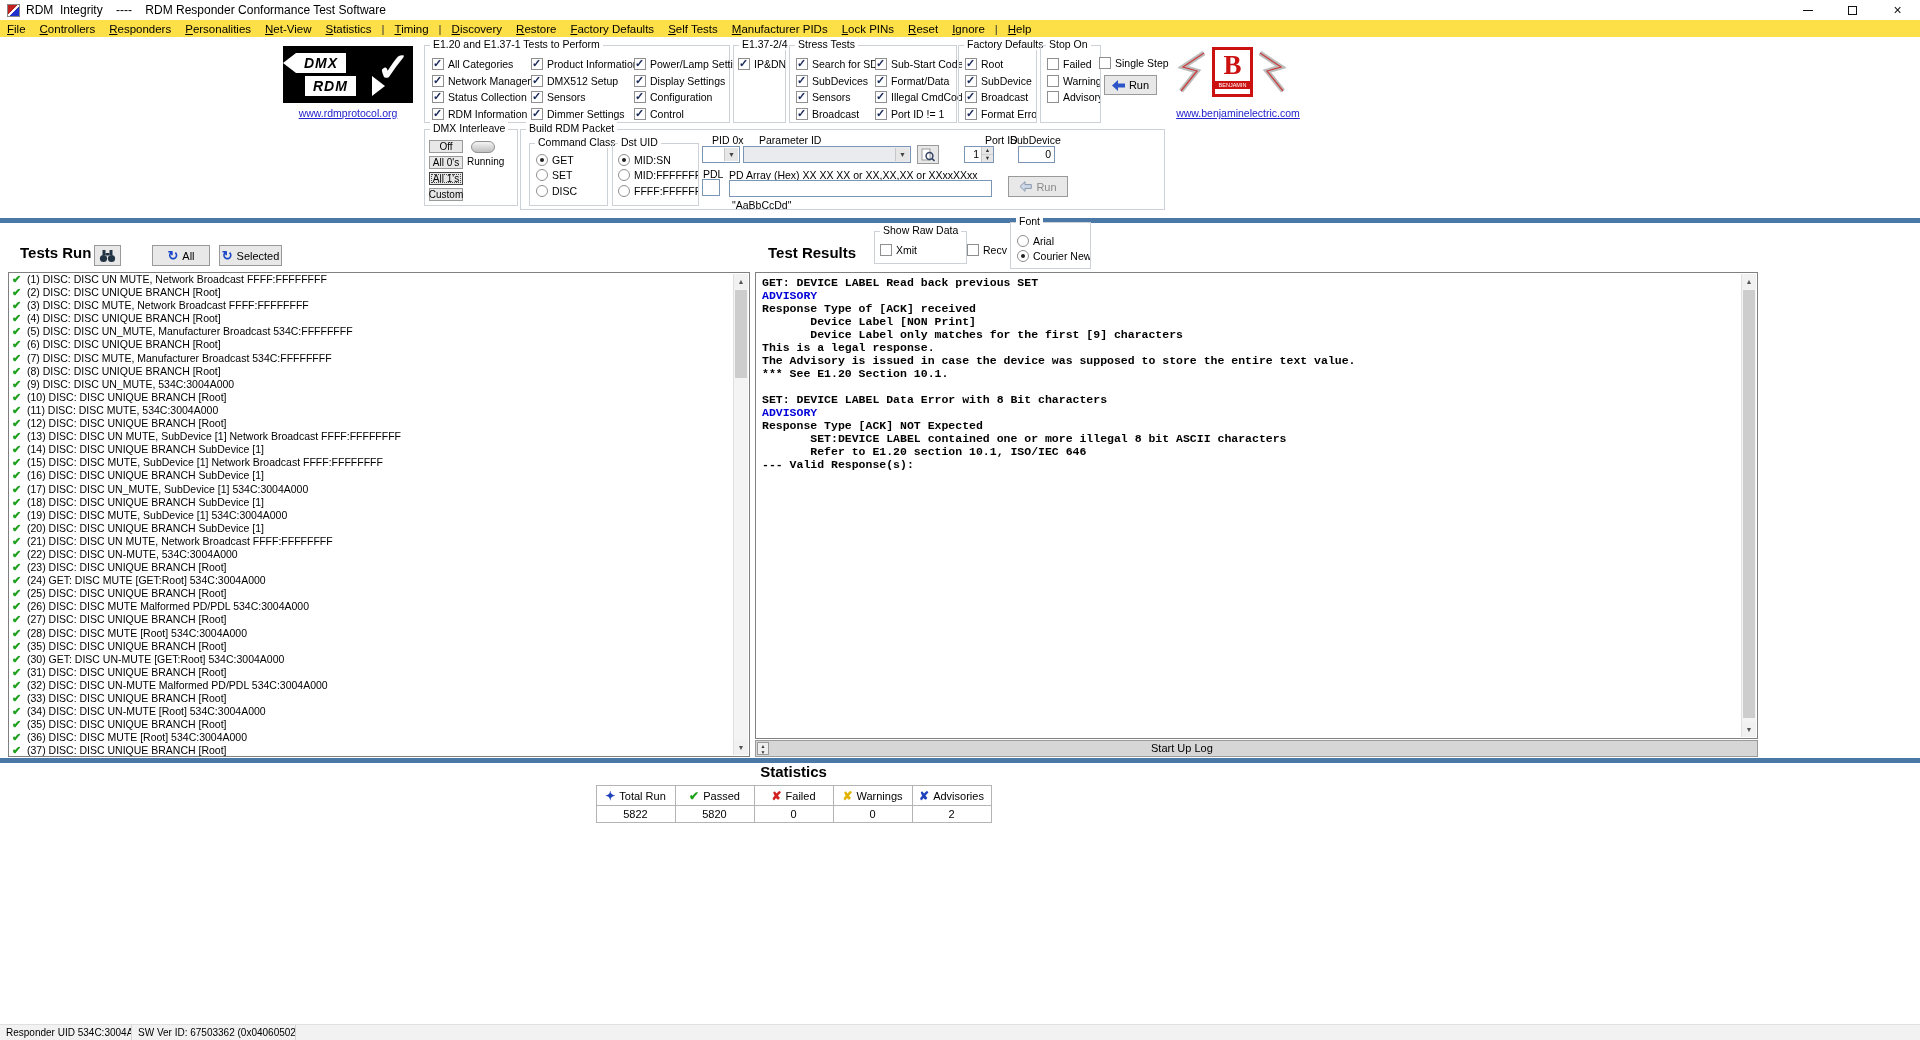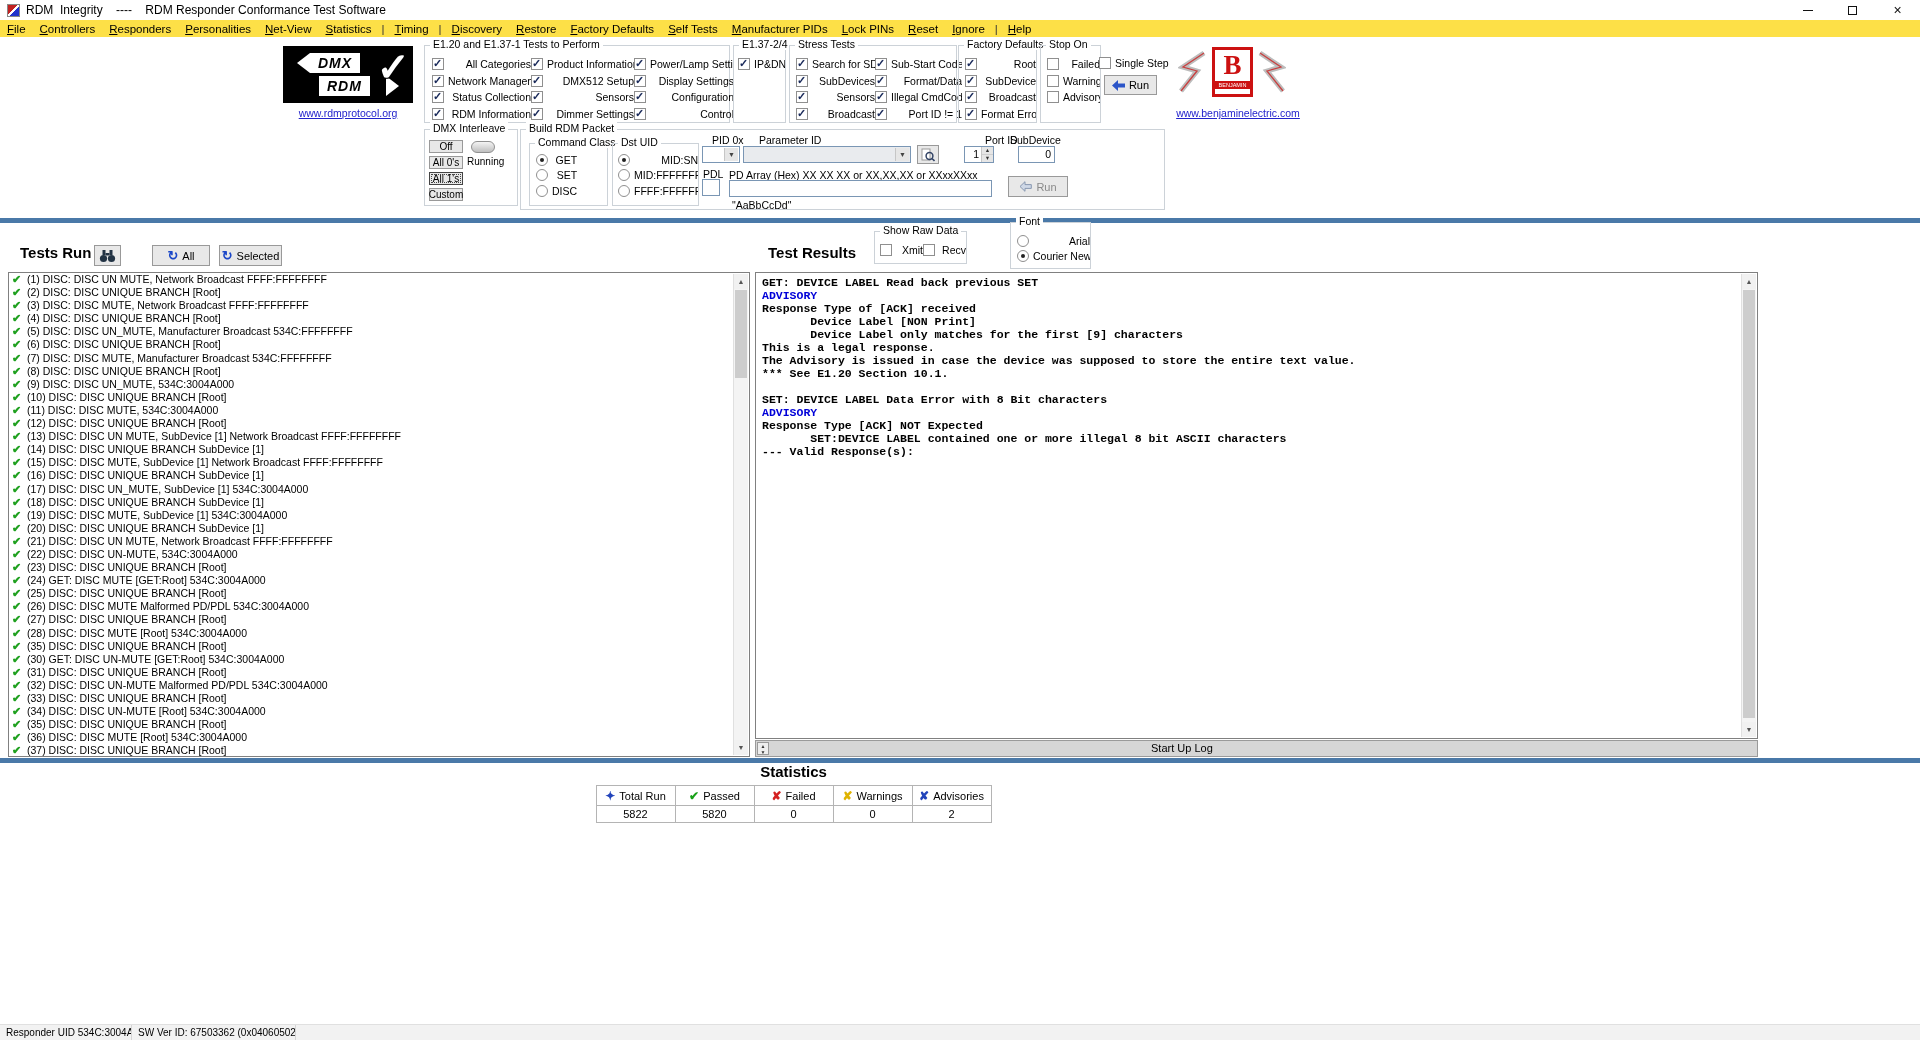--- a/index.html
+++ b/index.html
@@ -16,31 +16,31 @@
 .icon-close{font-size:14px;line-height:1;color:#111;}
 
 .menubar{position:absolute;left:0;top:20px;width:1920px;height:17px;background:#fde047;display:flex;align-items:center;font-size:11.5px;}
 .menu-item{padding:0 7px;white-space:nowrap;}
 .menu-sep{padding:0 3px;color:#333;}
 .mn{text-decoration:underline;}
 
 .grp{position:absolute;border:1px solid #ccd2d8;padding-left:20px;}
 .gt{position:absolute;top:-8px;left:5px;background:#fff;padding:0 3px;font-size:10.5px;white-space:nowrap;}
 .checks,.radios{display:grid;grid-auto-flow:column;}
-.cb,.rdo{display:flex;align-items:center;gap:4px;font-size:10.5px;white-space:nowrap;overflow:hidden;justify-content:space-between;}
+.cb,.rdo{display:flex;align-items:center;gap:4px;font-size:10.5px;white-space:nowrap;overflow:hidden;}
 .cbox{width:12px;height:12px;min-width:12px;border:1px solid #8f8f8f;background:#fff;position:relative;}
 .cbox.checked::after{content:"✓";position:absolute;left:0;top:-2px;font-size:11px;font-weight:bold;color:#1a2a5a;}
 .rbox{width:12px;height:12px;min-width:12px;border:1px solid #8f8f8f;border-radius:50%;background:#fff;position:relative;}
 .rbox.sel::after{content:"";position:absolute;left:3px;top:3px;width:4px;height:4px;border-radius:50%;background:#222;}
 #e120-checks{position:absolute;left:7px;top:10px;grid-template-rows:repeat(4,16.5px);grid-template-columns:99px 103px 100px;font-size:10px;}
 #e137-checks{position:absolute;left:4px;top:10px;grid-template-rows:16.5px;}
 #stress-checks{position:absolute;left:6px;top:10px;grid-template-rows:repeat(4,16.5px);grid-template-columns:79px 87px;font-size:10px;}
 #factory-checks{position:absolute;left:6px;top:10px;grid-template-rows:repeat(4,16.5px);font-size:10px;}
 #stop-checks{position:absolute;left:6px;top:10px;grid-template-rows:repeat(3,16.5px);}
-#showraw-checks{position:absolute;left:5px;top:10px;grid-template-rows:16px;grid-template-columns:43px 43px;}
+#showraw-checks{position:absolute;left:5px;top:10px;grid-template-rows:16px;grid-template-columns:43px 43px;gap:44px;}
 #cc-radios{position:absolute;left:6px;top:8px;grid-template-rows:repeat(3,15.5px);}
 #dst-radios{position:absolute;left:5px;top:8px;grid-template-rows:repeat(3,15.5px);font-size:9.5px;}
 #font-radios{position:absolute;left:6px;top:10px;grid-template-rows:repeat(2,15.5px);}
 #single-step{position:absolute;left:1099px;top:57px;}
 .btn{display:flex;align-items:center;justify-content:center;gap:4px;background:#e8e8e8;border:1px solid #999;font-size:11px;}
 #dmx-buttons{position:absolute;left:4px;top:10px;display:flex;flex-direction:column;gap:3px;}
 .dmxbtn{width:34px;height:13px;font-size:10px;padding:0;font-weight:normal;}
 .dmxbtn.focused{border:1px solid #444;outline:1px dotted #444;outline-offset:-3px;}
 .run-lamp{position:absolute;left:46px;top:11px;width:24px;height:12px;border:1px solid #909090;border-radius:6px;background:linear-gradient(#f4f4f4,#bfbfbf);}
 .flabel{position:absolute;font-size:10.5px;white-space:nowrap;}
@@ -48,21 +48,21 @@
 .combo .val{position:absolute;left:3px;top:2px;font-size:10.5px;}
 .combo .dd{position:absolute;right:1px;top:1px;bottom:1px;width:14px;background:#e6e6e6;border-left:1px solid #c6c6c6;display:flex;align-items:center;justify-content:center;font-size:7px;color:#444;}
 .combo.disabled{background:#e9ebee;}
 .tb{position:absolute;background:#fff;border:1px solid #7a96b4;font-size:10.5px;padding:1px 3px;}
 .spin{position:absolute;background:#fff;border:1px solid #7a96b4;display:flex;}
 .spin .v{flex:1;text-align:right;padding:1px 2px 0 0;font-size:10.5px;}
 .spin .ud{width:12px;display:flex;flex-direction:column;border-left:1px solid #c6c6c6;}
 .spin .ud span{flex:1;background:#e6e6e6;font-size:5.5px;line-height:7px;text-align:center;color:#333;}
 .spin .ud span:first-child{border-bottom:1px solid #cfcfcf;}
 
-.rdmlogo{position:absolute;background:#000;padding:7px 6px 6px 14px;}
+.rdmlogo{position:absolute;background:#000;padding:7px 6px 6px 0;}
 .lrow{display:flex;align-items:center;height:20px;}
 .r2{margin-top:3px;margin-left:22px;gap:16px;}
 .tri-l{width:0;height:0;border-top:10px solid transparent;border-bottom:10px solid transparent;border-right:13px solid #fff;}
 .tri-r{width:0;height:0;border-top:10px solid transparent;border-bottom:10px solid transparent;border-left:13px solid #fff;}
 .lbar{background:#fff;color:#000;font-weight:bold;font-style:italic;font-size:14px;height:20px;display:flex;align-items:center;padding:0 8px;letter-spacing:1px;}
 .lcheck{position:absolute;right:3px;top:1px;font-size:40px;font-weight:bold;color:#fff;line-height:1;text-shadow:1px 1px 0 #000,-1px -1px 0 #000,1px -1px 0 #000,-1px 1px 0 #000;}
 .benj{position:absolute;width:41px;height:50px;border:3px solid #cc1111;background:#fff;display:flex;flex-direction:column;align-items:center;}
 .benj-b{font-family:"Liberation Serif",serif;font-weight:bold;font-size:27px;line-height:31px;color:#cc1111;}
 .benj-nm{width:100%;background:#cc1111;color:#fff;font-size:5.5px;text-align:center;padding:1px 0;}
 .bolt{position:absolute;}
@@ -639,20 +639,21 @@
         <div class="res-line">       Device Label [NON Print]</div>
         <div class="res-line">       Device Label only matches for the first [9] characters</div>
         <div class="res-line">This is a legal response.</div>
         <div class="res-line">The Advisory is issued in case the device was supposed to store the entire text value.</div>
         <div class="res-line">*** See E1.20 Section 10.1.</div>
         <div class="res-line"></div>
         <div class="res-line">SET: DEVICE LABEL Data Error with 8 Bit characters</div>
         <div class="res-line advisory">ADVISORY</div>
         <div class="res-line">Response Type [ACK] NOT Expected</div>
         <div class="res-line">       SET:DEVICE LABEL contained one or more illegal 8 bit ASCII characters</div>
+        <div class="res-line">       Refer to E1.20 section 10.1, ISO/IEC 646</div>
         <div class="res-line">--- Valid Response(s):</div>
       </div>
     <div class="vscroll">
       <div class="sb-btn sb-up">▲</div>
       <div class="sb-thumb" style="top:16px;height:428px;"></div>
       <div class="sb-btn sb-down">▼</div>
     </div>
   </div>
 
   <div class="res-footer">

